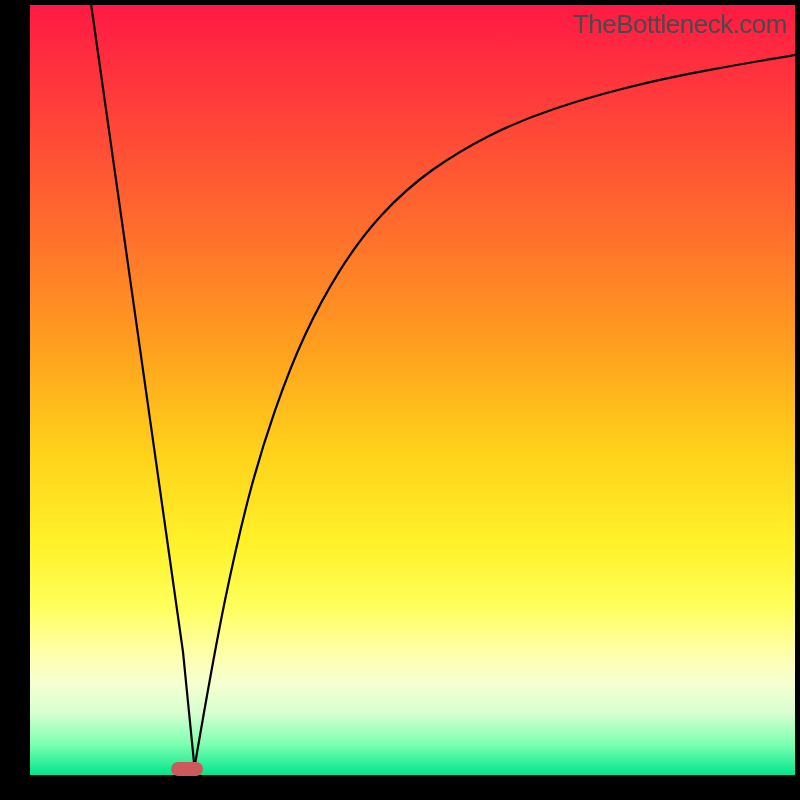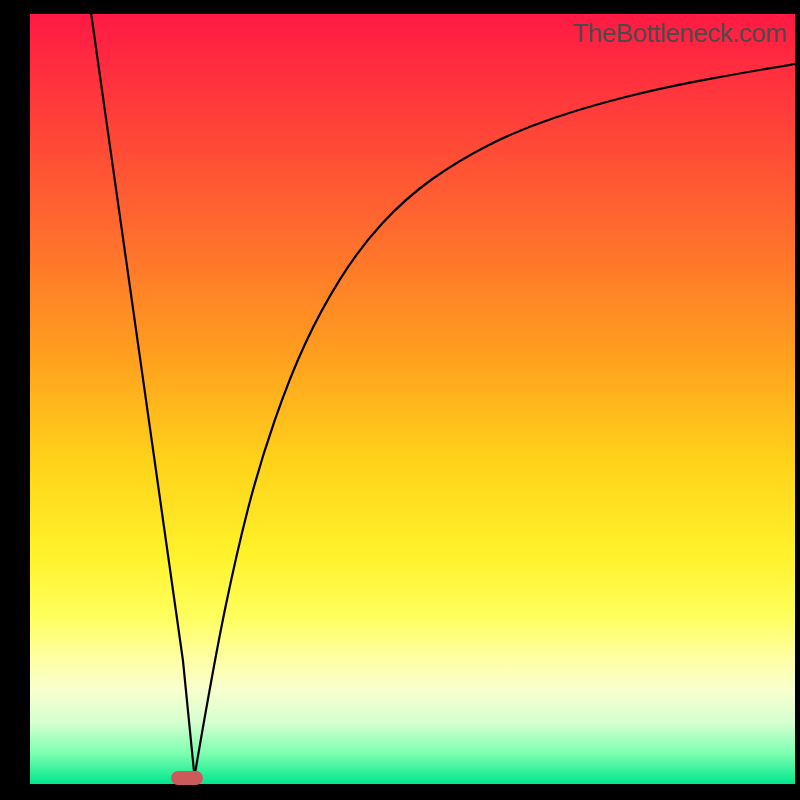--- a/index.html
+++ b/index.html
@@ -13,21 +13,21 @@
   }
   .frame {
     position: relative;
     width: 800px;
     height: 800px;
     background: #000;
   }
   .plot-area {
     position: absolute;
     left: 30px;
-    top: 14px;
+    top: 5px;
     width: 765px;
     height: 770px;
     background: linear-gradient(to bottom,
       #ff1a44 0%,
       #ff3b3b 12%,
       #ff6a2e 28%,
       #ff9e1f 44%,
       #ffd21a 58%,
       #fff22a 70%,
       #ffff5c 78%,

